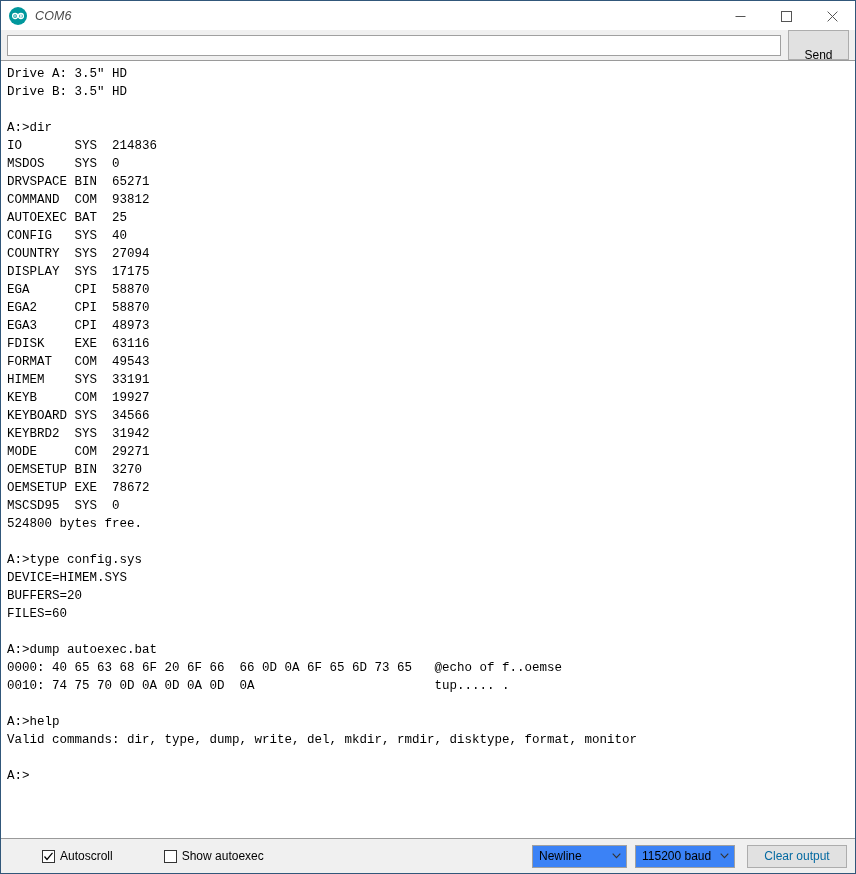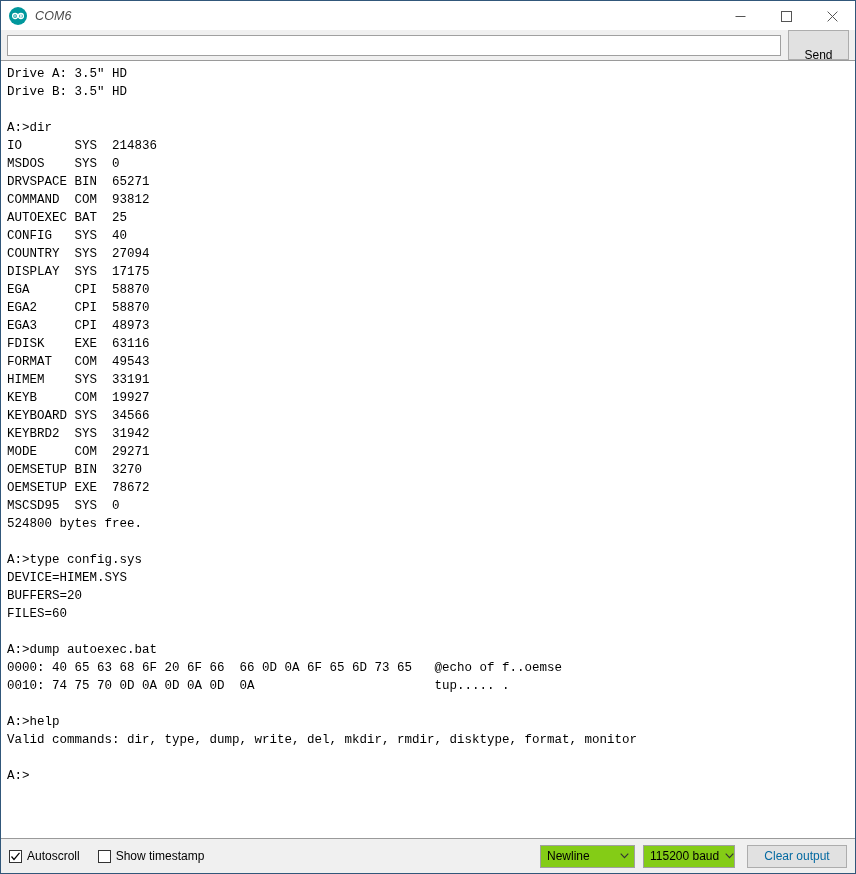--- a/index.html
+++ b/index.html
@@ -142,20 +142,21 @@
     display: flex;
     align-items: center;
     padding: 0 8px;
     box-sizing: border-box;
   }
   .chk-group {
     display: flex;
     align-items: center;
     gap: 5px;
     margin-right: 18px;
+    margin-left: 33px;
   }
   .chkbox {
     width: 13px;
     height: 13px;
     border: 1px solid #333333;
     background: #ffffff;
     box-sizing: border-box;
     display: block;
     position: relative;
     flex: 0 0 13px;
@@ -167,21 +168,21 @@
   }
   .chk-label {
     font-size: 12px;
     color: #000000;
     white-space: nowrap;
   }
   .spacer { flex: 1 1 auto; }
 
   .combo {
     height: 23px;
-    background: #84cc16;
+    background: #3b82f6;
     border: 1px solid #a0a0a0;
     box-sizing: border-box;
     display: flex;
     align-items: center;
     position: relative;
     margin-left: 8px;
   }
   .combo .combo-text {
     font-size: 12px;
     color: #000;
@@ -190,21 +191,21 @@
     flex: 1 1 auto;
   }
   .combo .combo-arrow {
     width: 20px;
     display: flex;
     align-items: center;
     justify-content: center;
     flex: 0 0 20px;
   }
   .combo-newline { width: 95px; }
-  .combo-baud { width: 92px; }
+  .combo-baud { width: 100px; }
 
   .clear-btn {
     width: 100px;
     height: 23px;
     margin-left: 12px;
     background: #e1e1e1;
     border: 1px solid #adadad;
     box-sizing: border-box;
     font-family: "Liberation Sans", sans-serif;
     font-size: 12px;
@@ -307,21 +308,21 @@
       <span class="chkbox">
         <svg width="11" height="11" viewBox="0 0 11 11" style="display: block;">
           <polyline points="1.5,5.5 4,8.5 9.5,1.8" fill="none" stroke="#000000" stroke-width="1.2"></polyline>
         </svg>
       </span>
       <span class="chk-label">Autoscroll</span>
     </div>
 
     <div class="chk-group">
       <span class="chkbox"></span>
-      <span class="chk-label">Show timestamp</span>
+      <span class="chk-label">Show autoexec</span>
     </div>
 
     <div class="spacer"></div>
 
     <div class="combo combo-newline">
       <span class="combo-text">Newline</span>
       <span class="combo-arrow">
         <svg width="9" height="6" viewBox="0 0 9 6">
           <polyline points="0.7,0.7 4.5,4.7 8.3,0.7" fill="none" stroke="#333333" stroke-width="1.1"></polyline>
         </svg>

